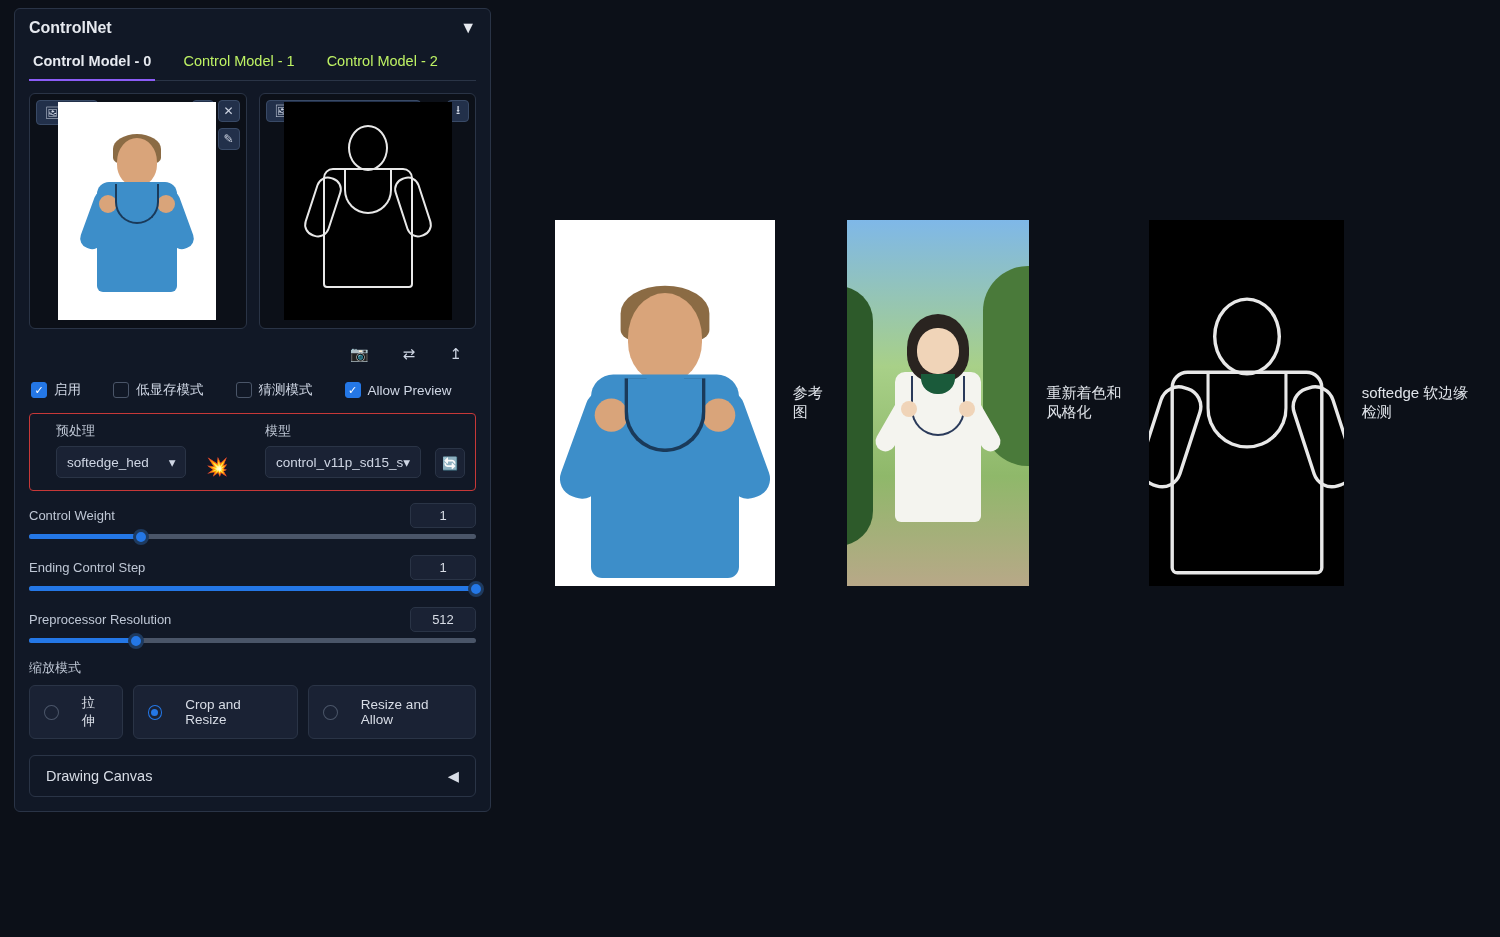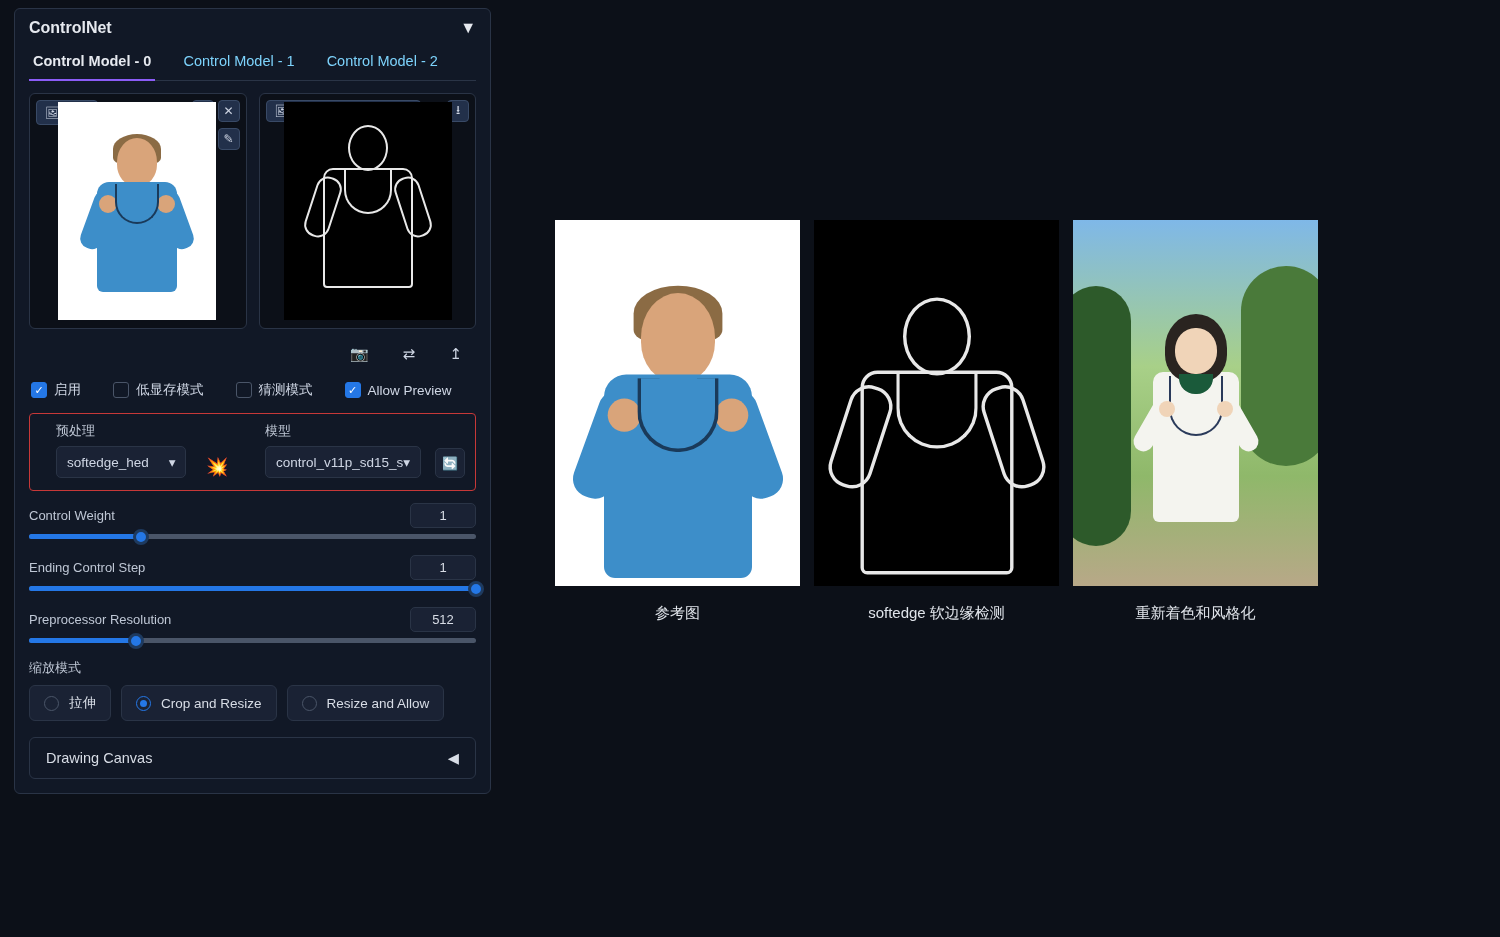--- a/index.html
+++ b/index.html
@@ -32,21 +32,21 @@
   padding-bottom: 8px;
 }
 .tabs {
   display: flex;
   gap: 24px;
   border-bottom: 1px solid #2a3446;
   margin-bottom: 12px;
 }
 .tab {
   padding: 8px 4px 10px;
-  color: #7dd3fc;
+  color: #bef264;
   font-size: 14.5px;
   cursor: pointer;
 }
 .tab.active {
   color: #e6e9ef;
   font-weight: 600;
   border-bottom: 2px solid #8b5cf6;
   margin-bottom: -1px;
 }
 .img-row { display: flex; gap: 12px; margin-bottom: 10px; }
@@ -147,34 +147,34 @@
 .track { height:5px; background:#4a5568; border-radius:3px; position:relative; margin-top:4px; }
 .fill { position:absolute; left:0; top:0; height:100%; background:#2477e6; border-radius:3px; }
 .thumb { position:absolute; top:50%; width:16px; height:16px; background:#2477e6; border:3px solid #1e3a5f; border-radius:50%; transform:translate(-50%,-50%); }
 
 .slider-pair { display:flex; gap:18px; }
 .slider-pair > div { flex:1; }
 
 .radio-row { display:flex; gap:10px; margin-top:8px; }
 .radio-opt {
   background:#1a2234; border:1px solid #2a3446; border-radius:6px;
-  padding:8px 14px; display:flex; align-items:center; gap:10px; cursor:pointer; font-size:13.5px;
+  padding:8px 14px; display:flex; align-items:center; gap:23px; cursor:pointer; font-size:13.5px;
 }
 .radio { width:15px; height:15px; border:1.5px solid #4a5568; border-radius:50%; display:flex; align-items:center; justify-content:center; }
 .radio.active { border-color:#2477e6; }
 .radio.active::after { content:""; width:7px; height:7px; background:#2477e6; border-radius:50%; }
 
 .sub-acc {
   margin-top:16px; border:1px solid #2a3446; border-radius:6px;
   padding:12px 16px; display:flex; justify-content:space-between; align-items:center;
   font-size:14.5px; cursor:pointer;
 }
 
 .gallery { flex:1; padding:220px 30px 0 50px; display:flex; gap:14px; align-items:flex-start; }
-.gal-col { display:flex; flex-direction:column; align-items:center; gap:18px; }
+.gal-col { display:flex; flex-direction:row; align-items:center; gap:18px; }
 .gal-img { width:245px; height:366px; background:#fff; position:relative; overflow:hidden; display:flex; align-items:flex-end; justify-content:center; }
 .gal-img.dark { background:#000; }
 .gal-img.anime {
   background: linear-gradient(180deg,#7fb8e8 0%, #a8d088 40%, #8fb86a 70%, #b8a888 100%);
 }
 .gal-caption { font-size:15px; color:#e0e4ea; }
 .big-nurse { transform:scale(1.85) translateY(-20px); }
 .big-edge { transform:scale(1.7) translateY(-18px); }
 
 .anime-fig { width:150px; height:300px; position:relative; }
@@ -369,42 +369,42 @@
           <div class="arm-r"></div>
         <div class="body"></div>
         <div class="hand-l"></div>
           <div class="hand-r"></div>
         <div class="steth"></div>
       </div>
     </div>
     <div class="gal-caption">参考图</div>
   </div>
   <div class="gal-col">
-    <div class="gal-img dark">
-      <div class="edge-nurse big-edge">
-        <div class="e-arm-l"></div>
-          <div class="e-arm-r"></div>
-        <div class="e-body"></div>
-          <div class="e-head"></div>
-        <div class="e-steth"></div>
-      </div>
-    </div>
-    <div class="gal-caption">softedge 软边缘检测</div>
-  </div>
-  <div class="gal-col">
     <div class="gal-img anime">
       <div class="anime-fig">
         <div class="tree-l"></div>
           <div class="tree-r"></div>
         <div class="a-arm-l"></div>
           <div class="a-arm-r"></div>
         <div class="a-body"></div>
         <div class="a-hair"></div>
           <div class="a-face"></div>
         <div class="a-coll"></div>
           <div class="a-steth"></div>
         <div class="a-hand-l"></div>
           <div class="a-hand-r"></div>
       </div>
     </div>
     <div class="gal-caption">重新着色和风格化</div>
   </div>
+  <div class="gal-col">
+    <div class="gal-img dark">
+      <div class="edge-nurse big-edge">
+        <div class="e-arm-l"></div>
+          <div class="e-arm-r"></div>
+        <div class="e-body"></div>
+          <div class="e-head"></div>
+        <div class="e-steth"></div>
+      </div>
+    </div>
+    <div class="gal-caption">softedge 软边缘检测</div>
+  </div>
 </div>
 
 </body></html>

